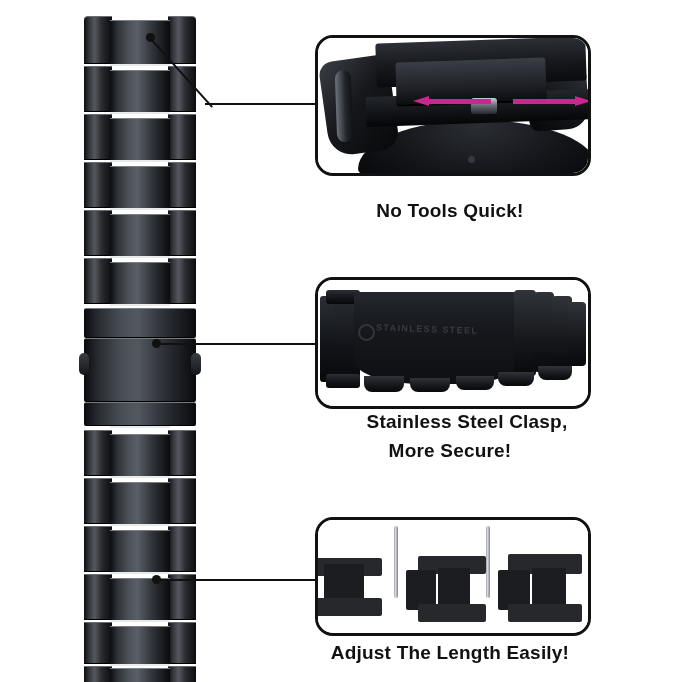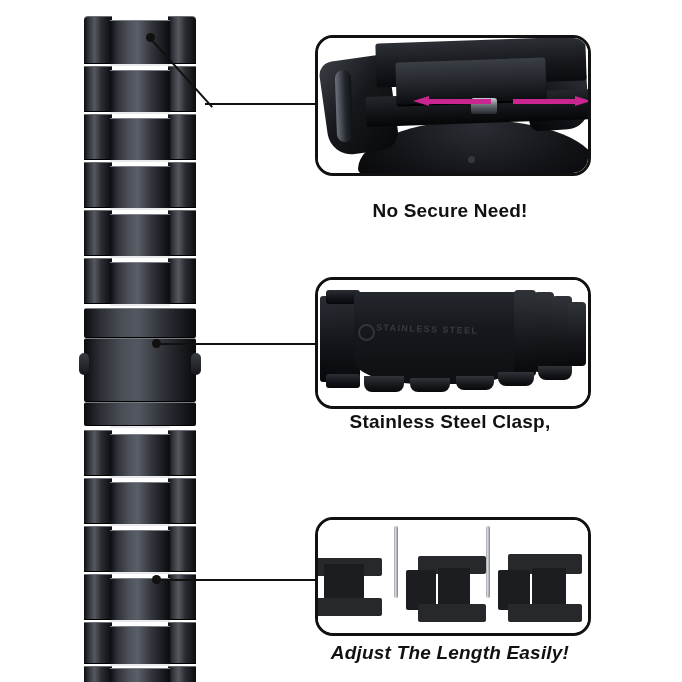--- a/index.html
+++ b/index.html
@@ -244,21 +244,21 @@
       <div class="arrow" style="left:95px;top:58px;width:78px;">
         <div class="head" style="left:0;border-right:16px solid #c9268f;"></div>
         <div class="shaft" style="left:15px;width:63px;background:#c9268f;"></div>
       </div>
       <div class="arrow" style="left:195px;top:58px;width:78px;">
         <div class="shaft" style="left:0;width:63px;background:#c9268f;"></div>
         <div class="head" style="right:0;border-left:16px solid #c9268f;"></div>
       </div>
     </div>
   </div>
-  <div class="caption" style="left:315px;top:200px;width:270px;font-size:19px;">No Secure Need!</div>
+  <div class="caption" style="left:315px;top:200px;width:270px;font-size:19px;">No Tools Quick!</div>
 
   <div class="panel" style="left:315px;top:277px;width:270px;height:126px;">
     <div class="p2scene">
 
       <div class="claspwing" style="left:2px;top:16px;width:14px;height:86px;"></div>
       <div class="claspwing" style="left:16px;top:12px;width:26px;height:94px;"></div>
       <div class="claspwing" style="left:8px;top:10px;width:34px;height:14px;"></div>
       <div class="claspwing" style="left:8px;top:94px;width:34px;height:14px;"></div>
 
       <div class="clasp-cover"></div>
@@ -270,21 +270,22 @@
       <div class="clasplink" style="left:234px;top:16px;width:20px;height:74px;"></div>
       <div class="clasplink" style="left:250px;top:22px;width:18px;height:64px;"></div>
 
       <div class="clasplink" style="left:46px;top:96px;width:40px;height:16px;border-radius:0 0 8px 8px;"></div>
       <div class="clasplink" style="left:92px;top:98px;width:40px;height:14px;border-radius:0 0 8px 8px;"></div>
       <div class="clasplink" style="left:138px;top:96px;width:38px;height:14px;border-radius:0 0 8px 8px;"></div>
       <div class="clasplink" style="left:180px;top:92px;width:36px;height:14px;border-radius:0 0 8px 8px;"></div>
       <div class="clasplink" style="left:220px;top:86px;width:34px;height:14px;border-radius:0 0 8px 8px;"></div>
     </div>
   </div>
-  <div class="caption" style="left:315px;top:411px;width:270px;font-size:19px;">Stainless Steel Clasp,</div>
+  <div class="caption" style="left:332px;top:411px;width:270px;font-size:19px;">Stainless Steel Clasp,</div>
+  <div class="caption" style="left:315px;top:440px;width:270px;font-size:19px;">More Secure!</div>
 
   <div class="panel" style="left:315px;top:517px;width:270px;height:113px;">
     <div class="p3scene">
 
       <div>
         <div class="lnk" style="left:-6px;top:38px;width:70px;height:18px;"></div>
         <div class="lnk dark" style="left:6px;top:44px;width:40px;height:38px;"></div>
         <div class="lnk" style="left:-6px;top:78px;width:70px;height:18px;"></div>
       </div>
 
@@ -300,15 +301,15 @@
       <div class="pin" style="left:168px;top:6px;height:72px;"></div>
 
       <div>
         <div class="lnk" style="left:190px;top:34px;width:74px;height:20px;"></div>
         <div class="lnk dark" style="left:180px;top:50px;width:32px;height:40px;"></div>
         <div class="lnk dark" style="left:214px;top:48px;width:34px;height:44px;"></div>
         <div class="lnk" style="left:190px;top:84px;width:74px;height:18px;"></div>
       </div>
     </div>
   </div>
-  <div class="caption" style="left:315px;top:642px;width:270px;font-size:19px;font-style:italic;">Adjust The Length Easily!</div>
+  <div class="caption" style="left:315px;top:642px;width:270px;font-size:19px;">Adjust The Length Easily!</div>
 
 </div>
 
 </body></html>

